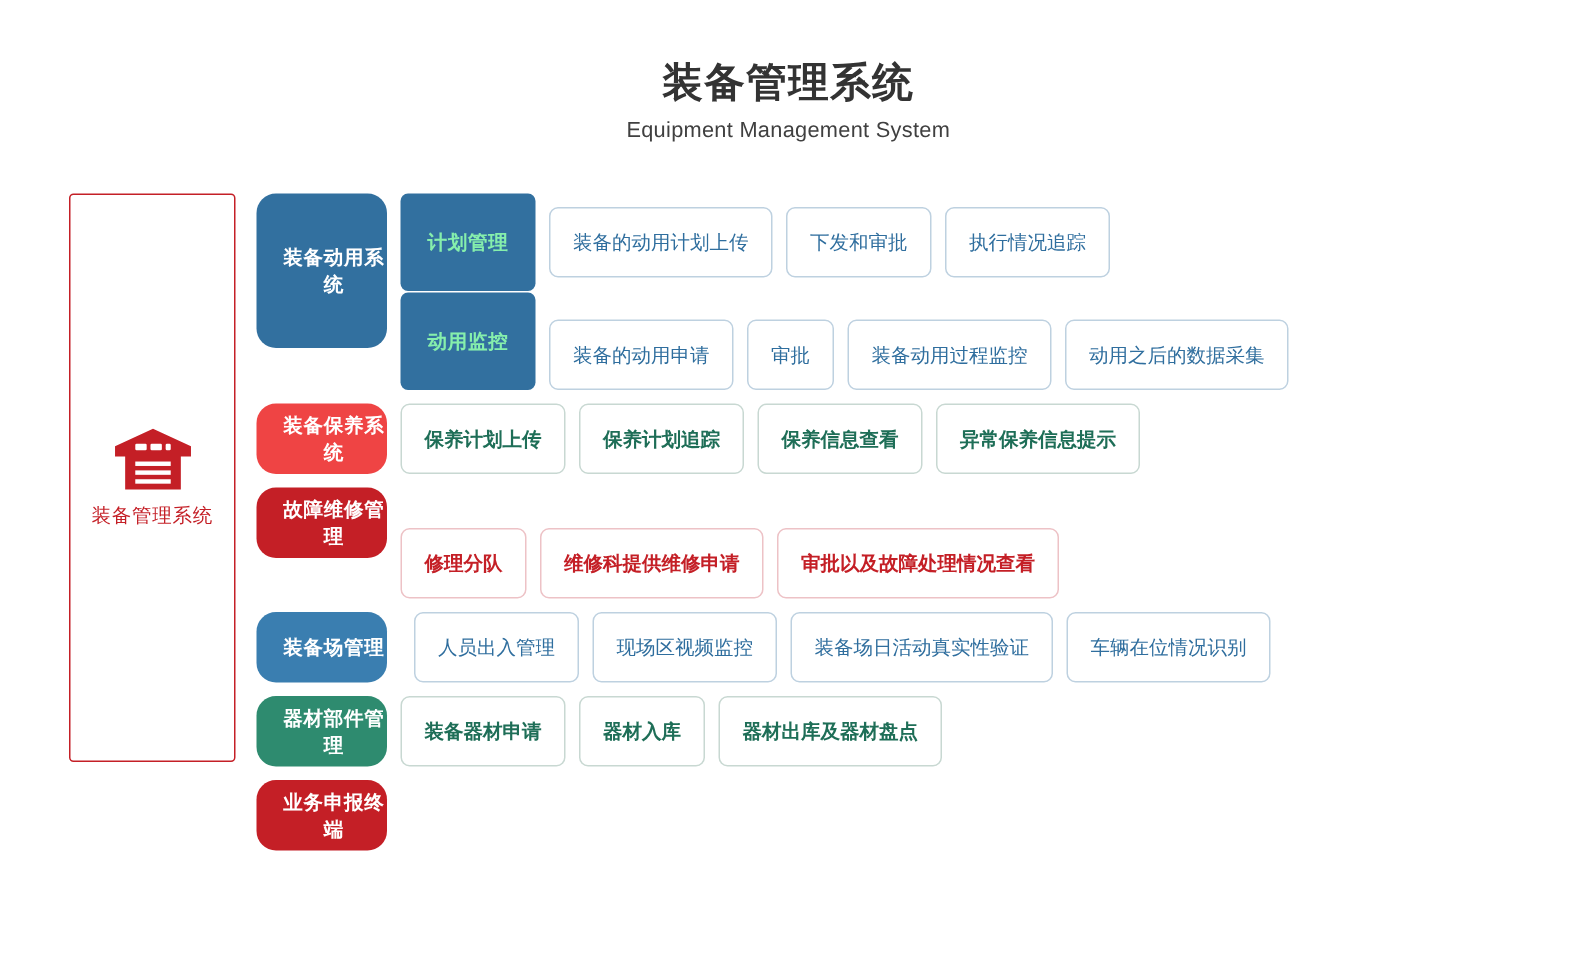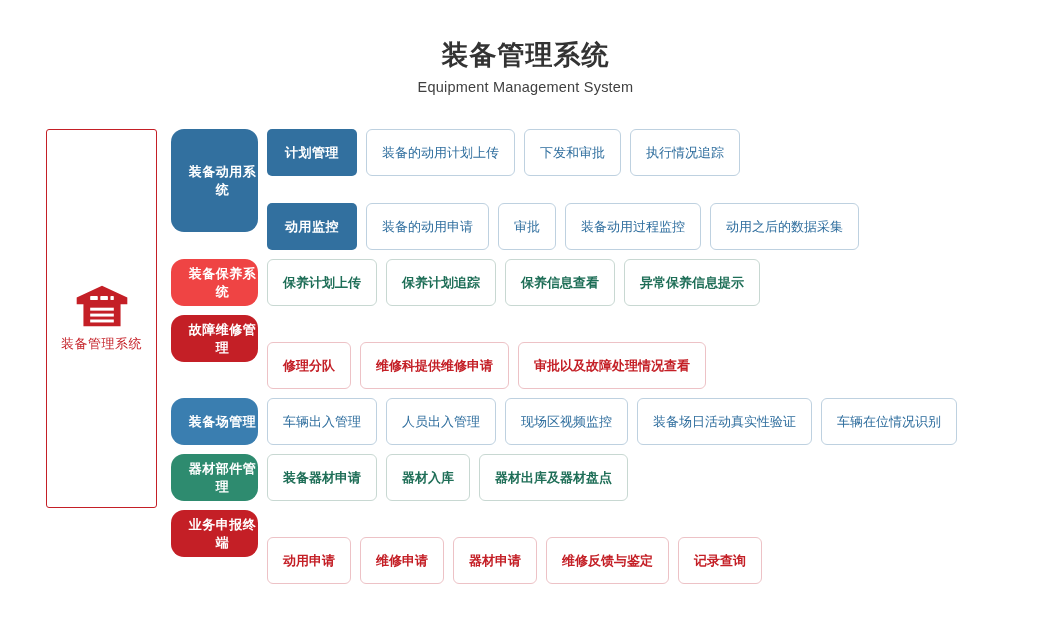--- a/index.html
+++ b/index.html
@@ -109,27 +109,27 @@
   
   .row-lines {
     display: flex;
     flex-direction: column;
     margin-left: 9px;
   }
   .line {
     display: flex;
     align-items: center;
   }
-  .line + .line { margin-top: 27px; }
+  .line + .line { margin-top: 1px; align-items: flex-end; }
 
   
   .stage-box {
-    height: 47px;
+    height: 65px;
     border-radius: 5px;
-    color: #ffffff;
+    color: #86efac;
     font-size: 13px;
     font-weight: bold;
     letter-spacing: 0.5px;
     display: flex;
     align-items: center;
     justify-content: center;
     text-align: center;
     padding: 0 14px;
     box-sizing: border-box;
     min-width: 90px;
@@ -229,21 +229,20 @@
           <div class="item red">维修科提供维修申请</div>
           <div class="item red">审批以及故障处理情况查看</div>
         </div>
       </div>
     </div>
 
     <div class="row">
       <div class="group-box h1 c-blue">装备场管理</div>
       <div class="row-lines">
         <div class="line">
-          <div class="item blue" style="margin-left:0">车辆出入管理</div>
           <div class="item blue">人员出入管理</div>
           <div class="item blue">现场区视频监控</div>
           <div class="item blue">装备场日活动真实性验证</div>
           <div class="item blue">车辆在位情况识别</div>
         </div>
       </div>
     </div>
 
     <div class="row">
       <div class="group-box h1 c-green">器材部件管理</div>
@@ -251,25 +250,16 @@
         <div class="line">
           <div class="item green" style="margin-left:0">装备器材申请</div>
           <div class="item green">器材入库</div>
           <div class="item green">器材出库及器材盘点</div>
         </div>
       </div>
     </div>
 
     <div class="row">
       <div class="group-box h1 c-red">业务申报终端</div>
-      <div class="row-lines">
-        <div class="line">
-          <div class="item red" style="margin-left:0; min-width:84px">动用申请</div>
-          <div class="item red" style="min-width:84px">维修申请</div>
-          <div class="item red" style="min-width:84px">器材申请</div>
-          <div class="item red">维修反馈与鉴定</div>
-          <div class="item red" style="min-width:84px">记录查询</div>
-        </div>
-      </div>
     </div>
 
   </div>
 </div>
 
 </body></html>

